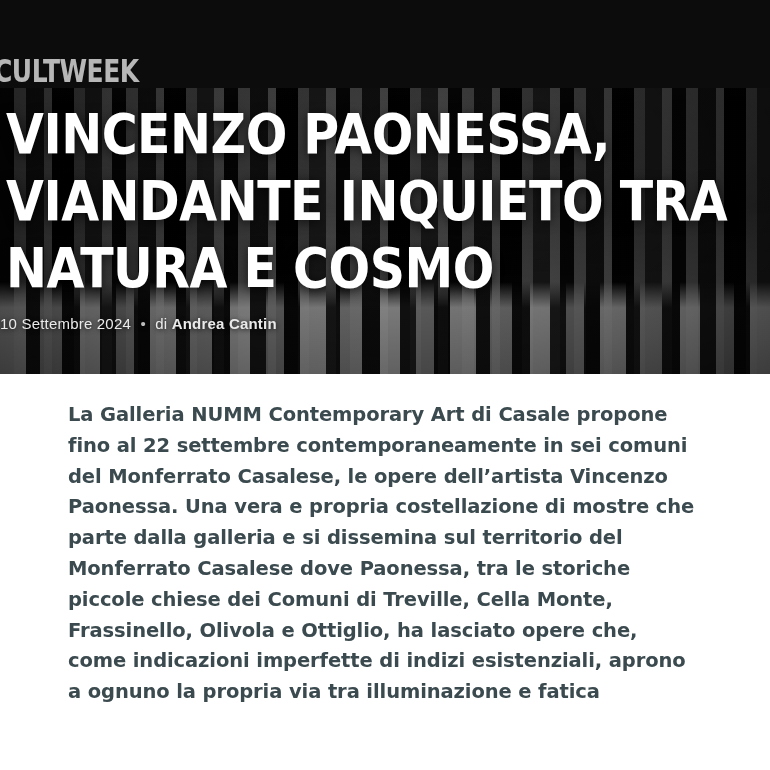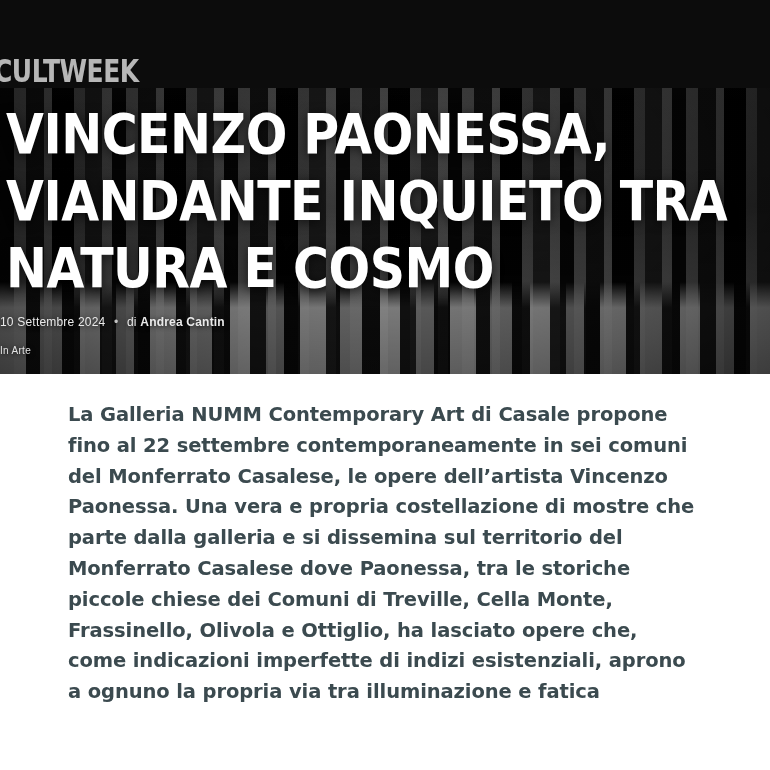--- a/index.html
+++ b/index.html
@@ -122,21 +122,21 @@
     line-height: 1.22;
     letter-spacing: -0.5px;
     margin: 0 6px;
     text-transform: uppercase;
     transform: scaleX(1.0) scaleY(1.12);
     text-shadow: 0 2px 10px rgba(0,0,0,.65);
   }
   .hero-meta {
     margin-top: 24px;
     color: #eaeaea;
-    font-size: 12px;
+    font-size: 15px;
     letter-spacing: .2px;
     text-shadow: 0 1px 5px rgba(0,0,0,.8);
   }
   .hero-meta .sep { margin: 0 5px; opacity: .8; }
   .hero-meta .author { font-weight: 700; }
   .hero-category {
     margin-top: 16px;
     color: #e3e3e3;
     font-size: 10px;
     letter-spacing: .3px;
@@ -173,21 +173,20 @@
     <div class="hero-content">
       <h1 class="hero-title">VINCENZO PAONESSA, VIANDANTE INQUIETO TRA NATURA E COSMO</h1>
 
       <div class="hero-meta">
         <span>10 Settembre 2024</span>
         <span class="sep">•</span>
         <span>di</span>
         <span class="author">Andrea Cantin</span>
       </div>
 
-      <div class="hero-category">In Arte</div>
     </div>
   </header>
 
   <main class="article-body">
     <p class="lead-paragraph">La Galleria NUMM Contemporary Art di Casale propone fino al 22 settembre contemporaneamente in sei comuni del Monferrato Casalese, le opere dell’artista Vincenzo Paonessa. Una vera e propria costellazione di mostre che parte dalla galleria e si dissemina sul territorio del Monferrato Casalese dove Paonessa, tra le storiche piccole chiese dei Comuni di Treville, Cella Monte, Frassinello, Olivola e Ottiglio, ha lasciato opere che, come indicazioni imperfette di indizi esistenziali, aprono a ognuno la propria via tra illuminazione e fatica</p>
   </main>
 
 </div>
 
 </body></html>

